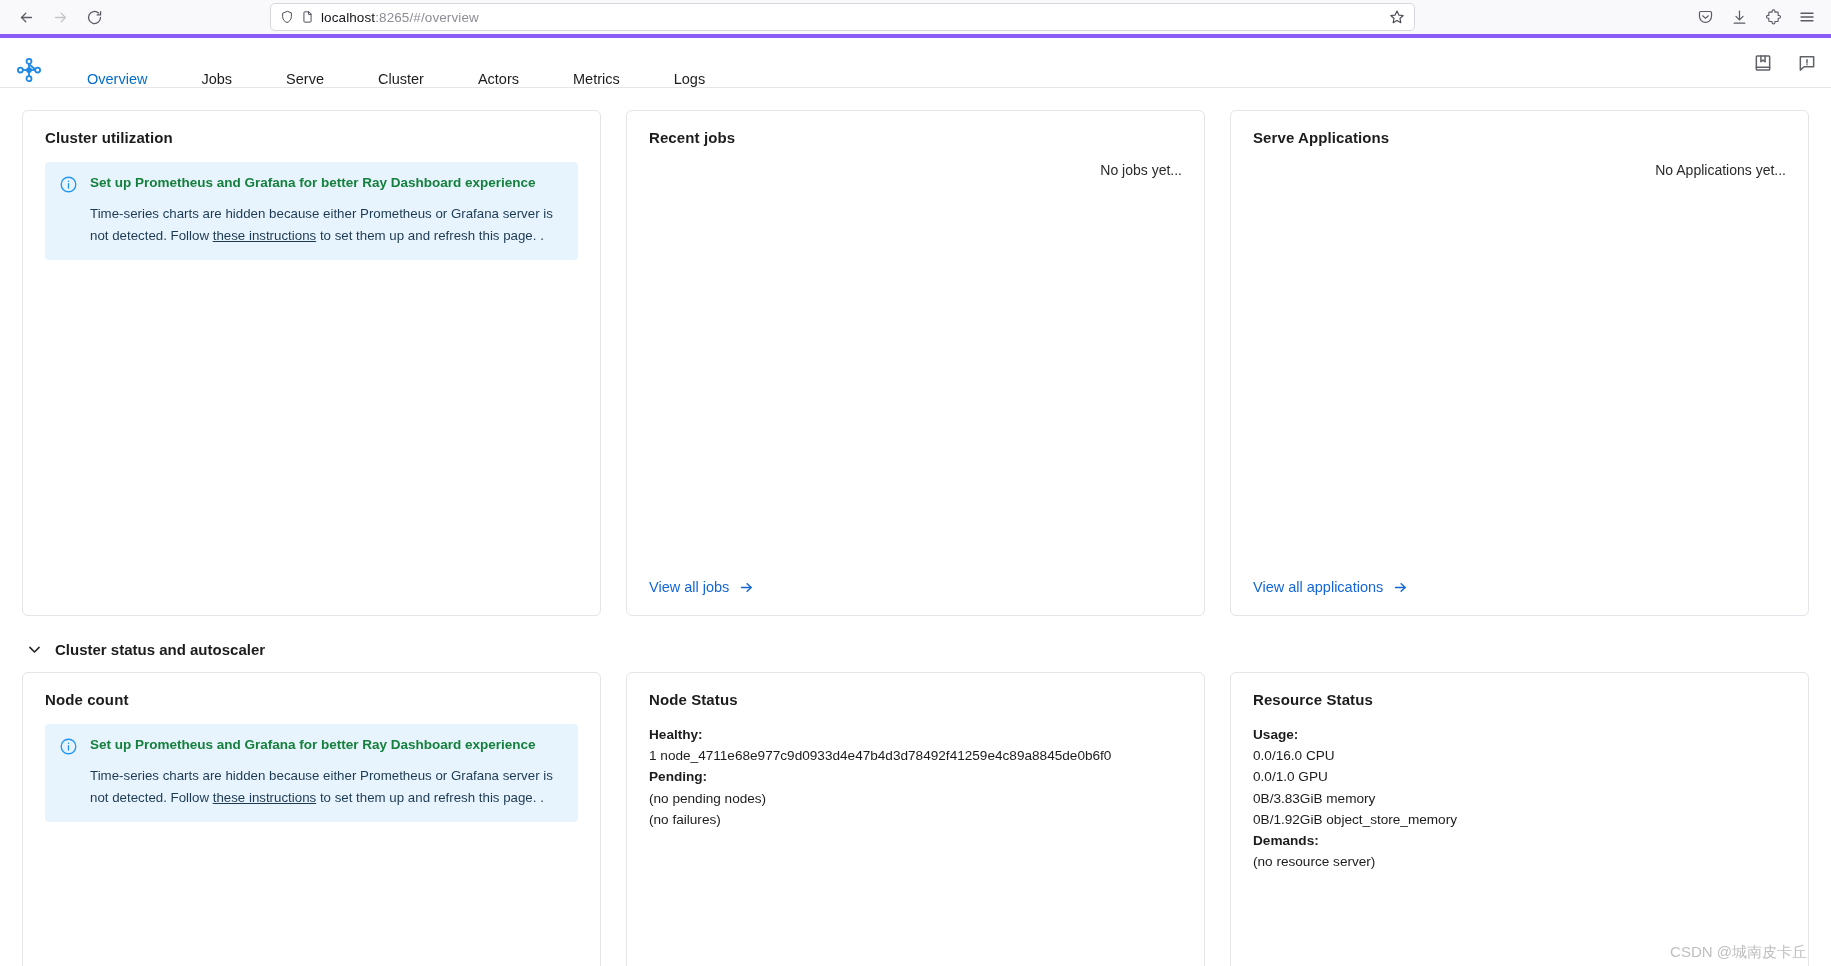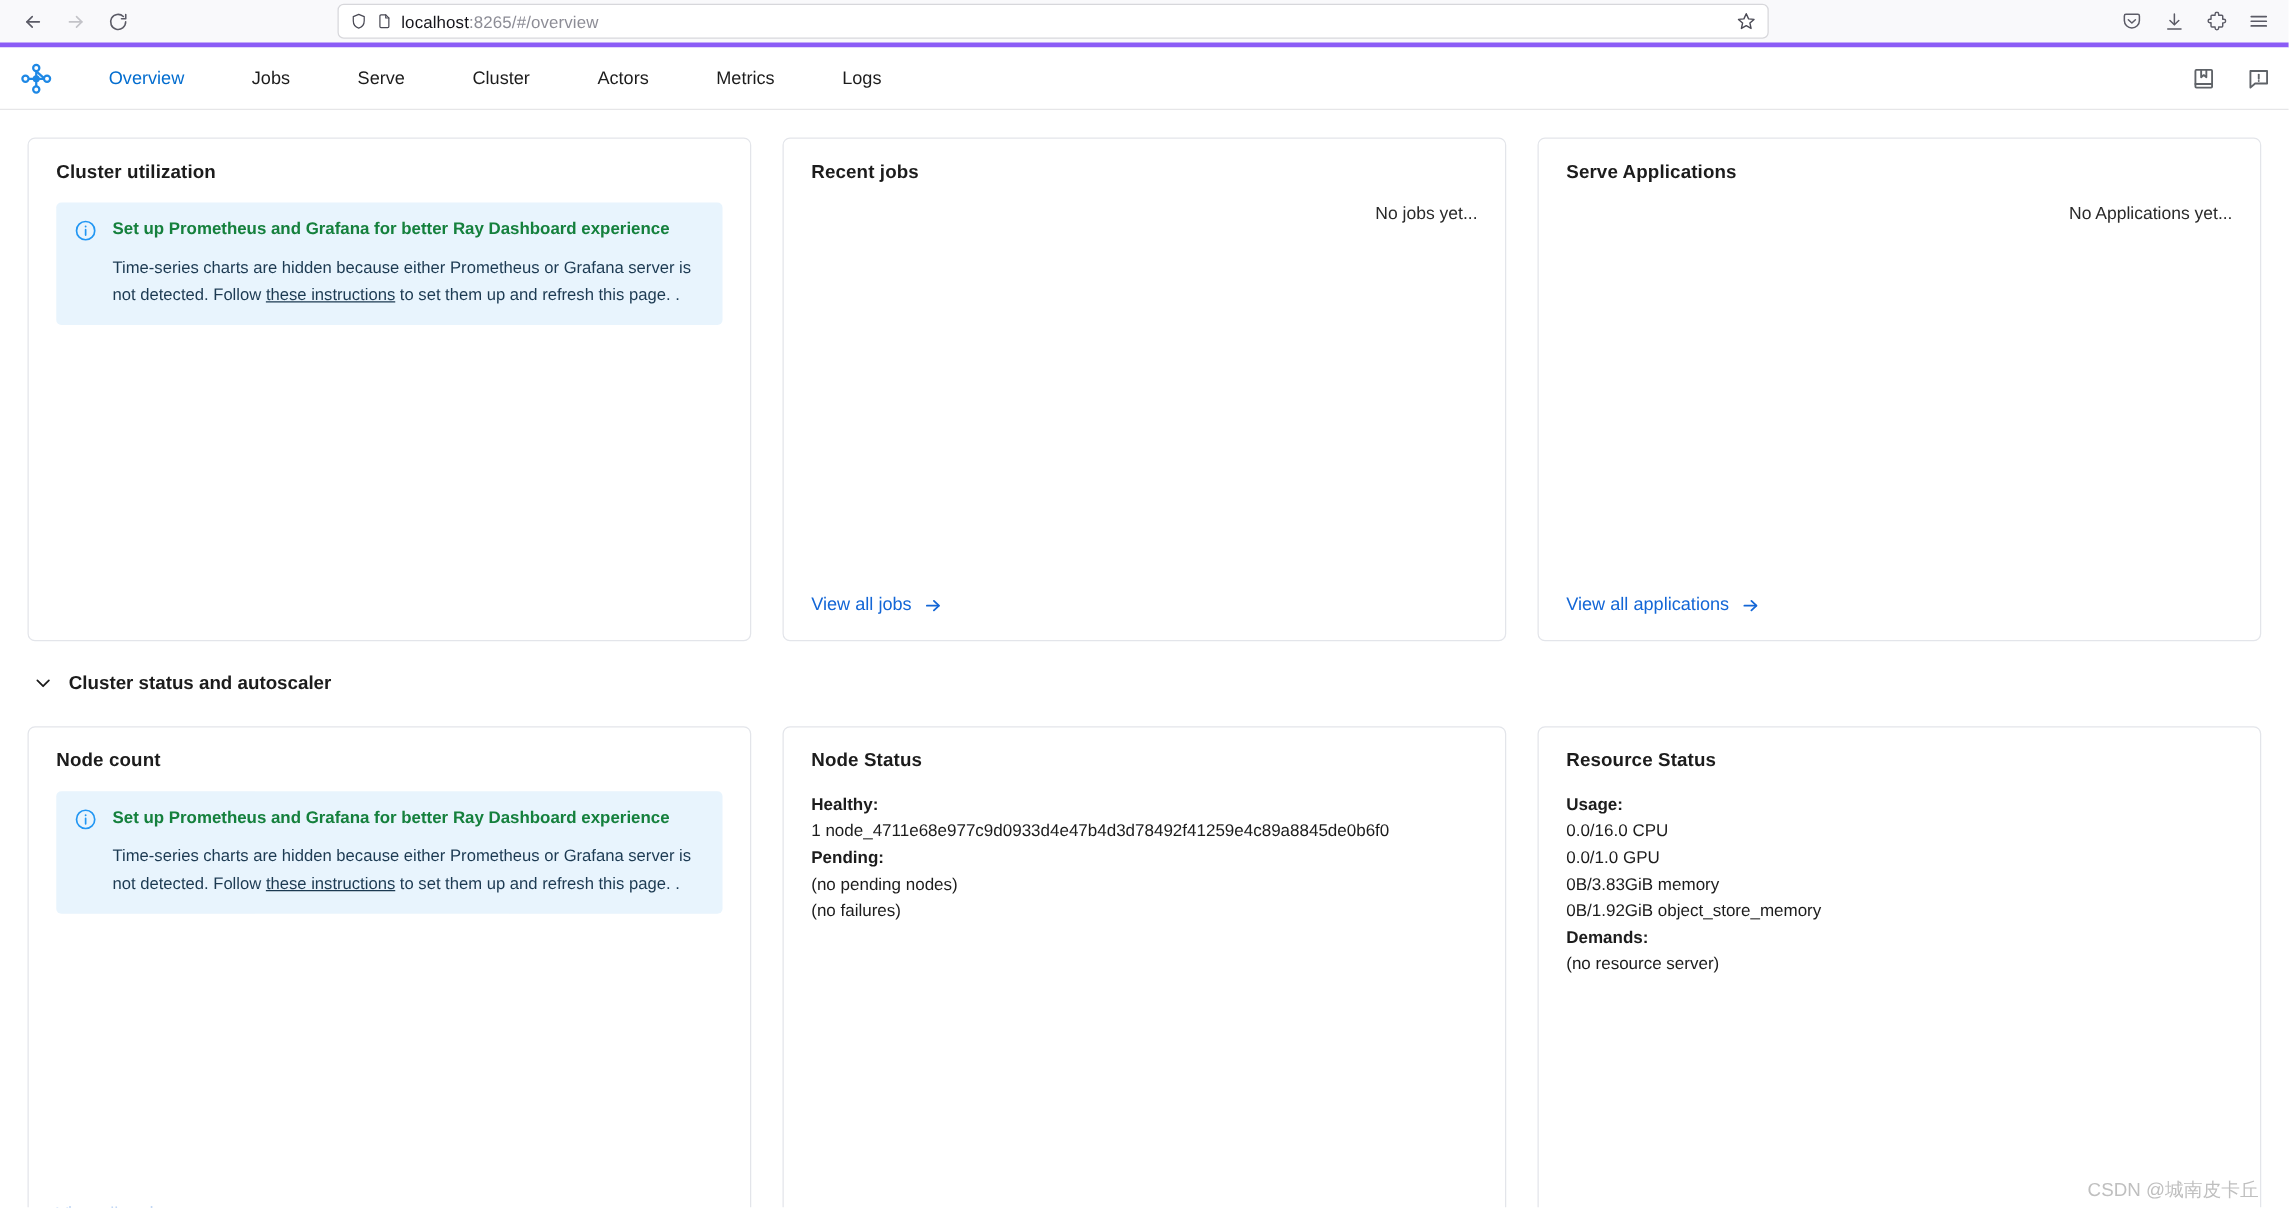--- a/index.html
+++ b/index.html
@@ -64,21 +64,21 @@
     display: flex; align-items: center; gap: 2px;
   }
   .chrome-right .nav-btn { width: 32px; height: 30px; }
 
   
   .app-nav {
     height: 50px;
     background: #ffffff;
     border-bottom: 1px solid #e6e6e8;
     display: flex;
-    align-items: center;
+    align-items: flex-end;
     padding: 0 18px 0 12px;
     position: relative;
   }
   .ray-logo { width: 34px; height: 34px; display: flex; align-items: center; justify-content: center; margin-right: 14px; }
   .nav-links { display: flex; align-items: center; }
   .nav-link {
     font-size: 14.5px;
     color: #1c1c1c;
     padding: 0 27px;
     white-space: nowrap;
@@ -106,21 +106,21 @@
     gap: 25px;
   }
   .card {
     border: 1px solid #e3e5ea;
     border-radius: 6px;
     background: #ffffff;
     padding: 18px 22px 20px 22px;
     display: flex;
     flex-direction: column;
   }
-  .row1 .card { height: 403px; }
+  .row1 .card { height: 506px; }
   .row2 .card { height: 420px; }
 
   .card-title {
     font-size: 15px;
     font-weight: 700;
     color: #1c1c1c;
     margin: 0 0 16px 0;
     letter-spacing: 0.1px;
   }
   .empty-text {
@@ -167,21 +167,21 @@
   .alert-text a {
     color: #1c3a52;
     text-decoration: underline;
   }
 
   
   .section-header {
     display: flex;
     align-items: flex-start;
     gap: 12px;
-    margin: 25px 0 26px 4px;
+    margin: 25px 0 14px 4px;
   }
   .section-header .chev { color: #1c1c1c; display: flex; align-items: center; }
   .section-header .section-title {
     font-size: 15px;
     font-weight: 700;
     color: #1c1c1c;
   }
 
   
   .status-block { font-size: 13.6px; color: #1c1c1c; line-height: 1.56; }

